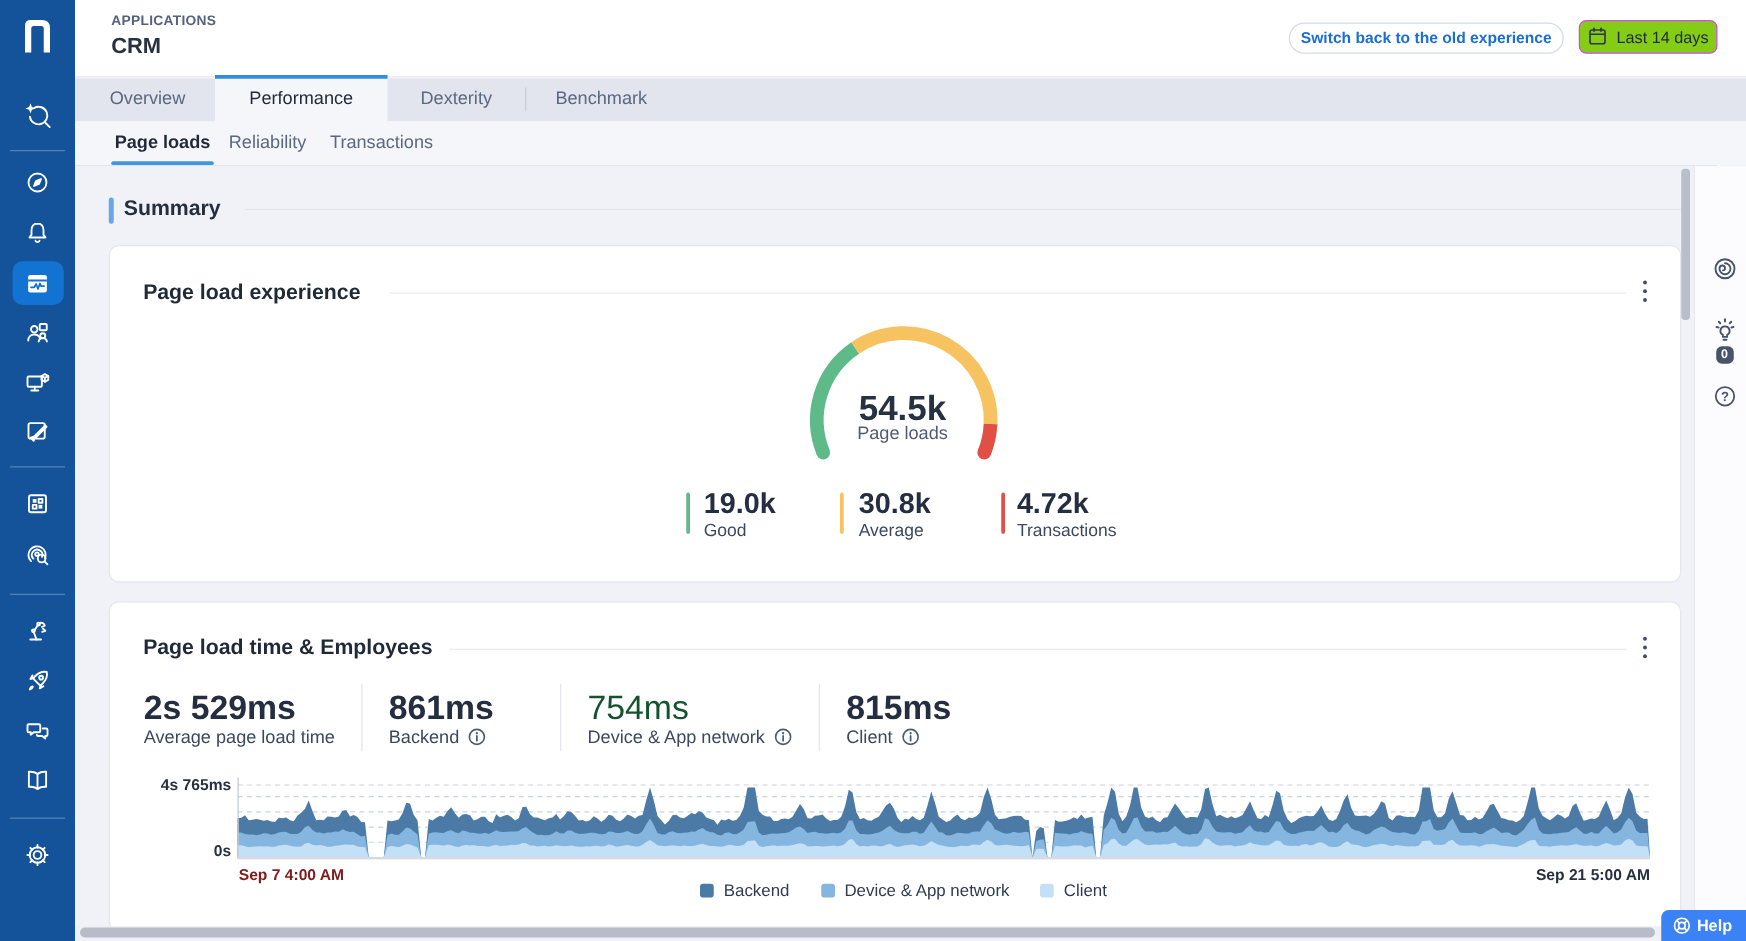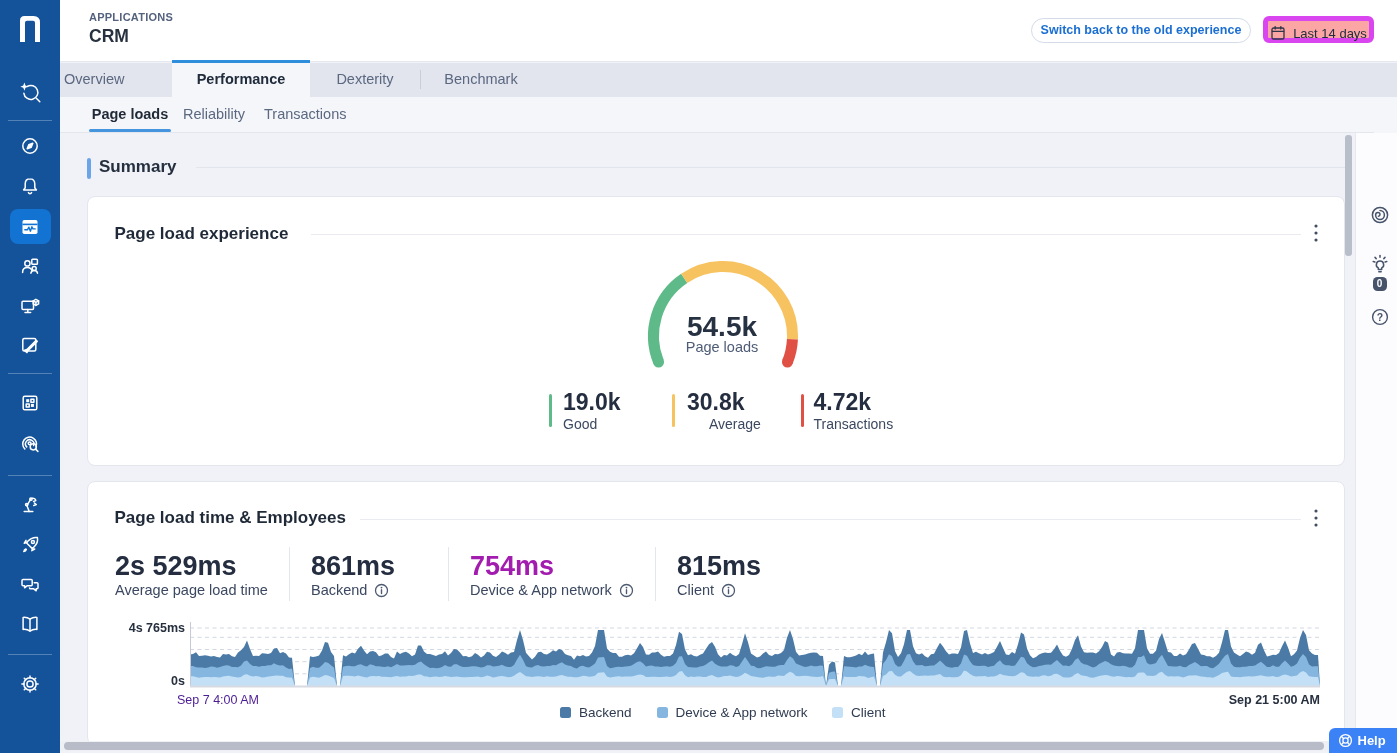--- a/index.html
+++ b/index.html
@@ -5,33 +5,33 @@
 html,body { width:1397px; height:753px; overflow:hidden; font-family:"Liberation Sans",sans-serif; background:#f0f2f7; }
 .abs { position:absolute; }
 </style></head>
 <body>
 <div class="abs" style="left:0;top:0;width:1397px;height:753px;background:#f0f2f7;overflow:hidden">
 
 <div class="abs" style="left:60px;top:0;width:1337px;height:62px;background:#fff;border-bottom:1px solid #e6e8ef"></div>
 <div class="abs" style="left:89px;top:11px;font-size:11px;font-weight:700;letter-spacing:.25px;color:#54627e">APPLICATIONS</div>
 <div class="abs" style="left:89px;top:26px;font-size:17.5px;font-weight:700;color:#27313f">CRM</div>
 <div class="abs" style="left:1031px;top:17.5px;width:220px;height:25px;border:1px solid #d4dcea;border-radius:13px;background:#fff;color:#1b6fd3;font-size:12.5px;font-weight:700;text-align:center;line-height:23px;white-space:nowrap">Switch back to the old experience</div>
-<div class="abs" style="left:1263px;top:16px;width:111px;height:27px;border:5px solid #d946ef;border-radius:6px;background:#fca5a5;color:#232d3f;font-size:13px;text-align:center;line-height:25px"><svg width="16" height="16" viewBox="0 0 16 16" style="vertical-align:-3px;margin-right:7px">
+<div class="abs" style="left:1263px;top:16px;width:111px;height:27px;border:1px solid #d946ef;border-radius:6px;background:#84cc16;color:#232d3f;font-size:13px;text-align:center;line-height:25px"><svg width="16" height="16" viewBox="0 0 16 16" style="vertical-align:-3px;margin-right:7px">
         <g stroke="#2c3648" stroke-width="1.3" fill="none" stroke-linecap="round">
           <rect x="2" y="3" width="12" height="11" rx="1.6"></rect>
           <line x1="2.4" y1="6.4" x2="13.6" y2="6.4"></line>
           <line x1="5.2" y1="1.6" x2="5.2" y2="4"></line>
           <line x1="10.8" y1="1.6" x2="10.8" y2="4"></line>
         </g>
       </svg>Last 14 days</div>
 
 <div class="abs" style="left:60px;top:63px;width:1337px;height:34px;background:#e2e4ee"></div>
 <div class="abs" style="left:172px;top:60px;width:138px;height:37px;background:#f5f6fa;border-top:3px solid #2e8edb"></div>
-<div class="abs" style="left:64px;top:63px;width:108px;height:34px;color:#5a6880;font-size:14.5px;text-align:left;line-height:33px">Overview</div>
-<div class="abs" style="left:172px;top:63px;width:138px;height:34px;color:#202b3c;font-size:14.5px;font-weight:700;text-align:center;line-height:32px">Performance</div>
+<div class="abs" style="left:64px;top:63px;width:108px;height:34px;color:#5a6880;font-size:14.5px;text-align:center;line-height:33px">Overview</div>
+<div class="abs" style="left:172px;top:63px;width:138px;height:34px;color:#202b3c;font-size:14.5px;font-weight:400;text-align:center;line-height:32px">Performance</div>
 <div class="abs" style="left:310px;top:63px;width:110px;height:34px;color:#5a6880;font-size:14.5px;text-align:center;line-height:33px">Dexterity</div>
 <div class="abs" style="left:421px;top:63px;width:120px;height:34px;color:#5a6880;font-size:14.5px;text-align:center;line-height:33px">Benchmark</div>
 <div class="abs" style="left:420px;top:70px;width:1px;height:19px;background:#c9cdd9"></div>
 
 <div class="abs" style="left:60px;top:97px;width:1337px;height:36px;background:#f5f6fa"></div>
 <div class="abs" style="left:60px;top:132px;width:1314px;height:1px;background:#e3e6ed"></div>
 <div class="abs" style="left:89px;top:97px;width:82px;height:35px;color:#1f2937;font-size:14.5px;font-weight:700;text-align:center;line-height:34px;white-space:nowrap">Page loads</div>
 <div class="abs" style="left:89px;top:128.5px;width:82px;height:3px;border-radius:2px;background:#4495de"></div>
 <div class="abs" style="left:183px;top:97px;width:60px;height:35px;color:#5a6880;font-size:14.5px;text-align:left;line-height:34px">Reliability</div>
 <div class="abs" style="left:264px;top:97px;width:78px;height:35px;color:#5a6880;font-size:14.5px;text-align:center;line-height:34px">Transactions</div>
@@ -60,21 +60,21 @@
 </g>
     </svg>
 <div class="abs" style="left:622px;top:313px;width:200px;font-size:28px;line-height:28px;font-weight:700;color:#263142;text-align:center">54.5k</div>
 <div class="abs" style="left:622px;top:340px;width:200px;font-size:14.5px;line-height:15.5px;color:#4e5c75;text-align:center">Page loads</div>
 
 <div class="abs" style="left:548.5px;top:394px;width:3px;height:33px;border-radius:2px;background:#5eba88"></div>
 <div class="abs" style="left:563px;top:392px;font-size:23px;line-height:21px;font-weight:700;color:#242e40">19.0k</div>
 <div class="abs" style="left:563px;top:415.5px;font-size:14px;color:#3b4860">Good</div>
 <div class="abs" style="left:672px;top:394px;width:3px;height:33px;border-radius:2px;background:#f7c360"></div>
 <div class="abs" style="left:687px;top:392px;font-size:23px;line-height:21px;font-weight:700;color:#242e40">30.8k</div>
-<div class="abs" style="left:709px;top:415.5px;font-size:14px;color:#3b4860">Average</div>
+<div class="abs" style="left:687px;top:415.5px;font-size:14px;color:#3b4860">Average</div>
 <div class="abs" style="left:800.5px;top:394px;width:3px;height:33px;border-radius:2px;background:#e05044"></div>
 <div class="abs" style="left:813.5px;top:392px;font-size:23px;line-height:21px;font-weight:700;color:#242e40">4.72k</div>
 <div class="abs" style="left:813.5px;top:415.5px;font-size:14px;color:#3b4860">Transactions</div>
 
 <div class="abs" style="left:87px;top:481px;width:1258px;height:264px;background:#fff;border:1px solid #e3e6ed;border-radius:8px"></div>
 <div class="abs" style="left:114.5px;top:507.5px;font-size:17px;line-height:20px;font-weight:700;color:#1f2937">Page load time &amp; Employees</div>
 <div class="abs" style="left:360px;top:519px;width:941px;height:1px;background:#e9ebf1"></div>
 <svg width="6" height="20" viewBox="0 0 6 20" style="position:absolute;left:1313px;top:508px">
       <g fill="#414d61">
         <circle cx="3" cy="3" r="1.55"></circle>
@@ -86,21 +86,21 @@
 <div class="abs" style="left:115px;top:553px;font-size:27px;line-height:27px;font-weight:700;color:#242e40">2s 529ms</div>
 <div class="abs" style="left:115px;top:582px;font-size:14.5px;color:#3b4860">Average page load time</div>
 <div class="abs" style="left:289px;top:547px;width:1px;height:54px;background:#e4e6ed"></div>
 <div class="abs" style="left:311px;top:553px;font-size:27px;line-height:27px;font-weight:700;color:#242e40">861ms</div>
 <div class="abs" style="left:311px;top:582px;font-size:14.5px;color:#3b4860">Backend<svg width="15" height="15" viewBox="0 0 14 14" style="vertical-align:-3px;margin-left:7px">
         <circle cx="7" cy="7" r="5.6" stroke="#4d5a72" stroke-width="1.2" fill="none"></circle>
         <line x1="7" y1="6.3" x2="7" y2="9.8" stroke="#4d5a72" stroke-width="1.3" stroke-linecap="round"></line>
         <circle cx="7" cy="4.3" r="0.85" fill="#4d5a72"></circle>
       </svg></div>
 <div class="abs" style="left:448px;top:547px;width:1px;height:54px;background:#e4e6ed"></div>
-<div class="abs" style="left:470px;top:553px;font-size:27px;line-height:27px;font-weight:700;color:#a21caf">754ms</div>
+<div class="abs" style="left:470px;top:553px;font-size:27px;line-height:27px;font-weight:400;color:#14532d">754ms</div>
 <div class="abs" style="left:470px;top:582px;font-size:14.5px;color:#3b4860">Device &amp; App network<svg width="15" height="15" viewBox="0 0 14 14" style="vertical-align:-3px;margin-left:7px">
         <circle cx="7" cy="7" r="5.6" stroke="#4d5a72" stroke-width="1.2" fill="none"></circle>
         <line x1="7" y1="6.3" x2="7" y2="9.8" stroke="#4d5a72" stroke-width="1.3" stroke-linecap="round"></line>
         <circle cx="7" cy="4.3" r="0.85" fill="#4d5a72"></circle>
       </svg></div>
 <div class="abs" style="left:655px;top:547px;width:1px;height:54px;background:#e4e6ed"></div>
 <div class="abs" style="left:677px;top:553px;font-size:27px;line-height:27px;font-weight:700;color:#242e40">815ms</div>
 <div class="abs" style="left:677px;top:582px;font-size:14.5px;color:#3b4860">Client<svg width="15" height="15" viewBox="0 0 14 14" style="vertical-align:-3px;margin-left:7px">
         <circle cx="7" cy="7" r="5.6" stroke="#4d5a72" stroke-width="1.2" fill="none"></circle>
         <line x1="7" y1="6.3" x2="7" y2="9.8" stroke="#4d5a72" stroke-width="1.3" stroke-linecap="round"></line>
@@ -116,21 +116,21 @@
 <line x1="190" y1="673.8" x2="1320" y2="673.8" stroke="#cdd2dd" stroke-width="0.9" stroke-dasharray="4 3.5"></line>
 <polygon points="190,686 190,654.5 193,654.1 196,652.2 199,656.1 202,655.8 205,655.2 208,655.7 211,656.5 214,656.0 217,657.1 220,657.5 223,654.1 226,654.6 229,654.0 232,656.2 235,657.0 238,652.4 241,650.2 244,646.9 247,640.4 250,649.0 253,656.1 256,655.7 259,656.1 262,653.2 265,653.4 268,653.9 271,653.1 274,648.5 277,648.0 280,653.2 283,651.9 286,653.6 289,657.5 292,657.8 295,686.0 298,686.0 301,686.0 304,686.0 307,686.0 310,656.3 313,656.9 316,656.4 319,655.5 322,650.5 325,642.1 328,642.7 331,651.9 334,656.1 337,686.0 340,686.0 343,655.2 346,656.4 349,654.2 352,652.6 355,653.4 358,648.7 361,645.7 364,650.5 367,654.2 370,651.6 373,651.1 376,652.2 379,656.3 382,655.3 385,653.4 388,653.4 391,656.9 394,658.4 397,651.4 400,653.9 403,652.6 406,651.7 409,653.6 412,656.3 415,654.5 418,645.5 421,645.4 424,651.4 427,654.0 430,653.9 433,655.1 436,656.1 439,654.6 442,653.9 445,651.2 448,655.5 451,653.0 454,649.0 457,649.6 460,652.6 463,656.3 466,655.9 469,657.2 472,656.2 475,652.9 478,654.7 481,657.4 484,655.4 487,651.7 490,652.6 493,655.7 496,657.0 499,654.7 502,651.5 505,652.7 508,654.8 511,652.5 514,652.0 517,640.1 520,630.0 523,640.1 526,652.7 529,656.2 532,659.6 535,656.8 538,652.2 541,651.8 544,653.9 547,654.6 550,652.7 553,650.3 556,651.4 559,648.9 562,649.9 565,654.0 568,655.2 571,656.0 574,659.8 577,655.6 580,656.3 583,654.9 586,656.6 589,655.9 592,652.5 595,646.0 598,630.0 601,630.0 604,630.0 607,648.6 610,651.7 613,653.1 616,653.1 619,656.8 622,656.7 625,655.2 628,654.7 631,655.4 634,653.3 637,648.3 640,643.1 643,647.1 646,654.6 649,654.8 652,652.6 655,652.4 658,651.5 661,654.8 664,656.8 667,655.9 670,655.9 673,653.4 676,645.1 679,631.7 682,633.9 685,649.6 688,655.3 691,654.3 694,656.1 697,656.6 700,654.7 703,653.4 706,648.7 709,644.2 712,642.1 715,646.8 718,654.2 721,657.5 724,655.0 727,655.6 730,652.8 733,655.1 736,656.2 739,654.1 742,644.3 745,633.2 748,642.2 751,653.4 754,655.6 757,657.5 760,656.5 763,653.5 766,651.5 769,654.9 772,656.1 775,653.9 778,654.3 781,652.9 784,650.1 787,637.8 790,630.0 793,639.1 796,651.8 799,655.4 802,655.0 805,654.6 808,653.4 811,652.7 814,652.6 817,652.8 820,655.7 823,656.0 826,686.0 829,664.7 832,661.5 835,662.6 838,686.0 841,686.0 844,655.9 847,657.3 850,657.2 853,656.6 856,655.6 859,653.8 862,655.2 865,651.5 868,654.9 871,654.0 874,653.4 877,686.0 880,686.0 883,652.4 886,642.2 889,630.0 892,633.3 895,650.9 898,656.9 901,653.2 904,644.3 907,630.0 910,630.0 913,646.2 916,653.2 919,654.6 922,653.2 925,656.2 928,657.7 931,654.2 934,653.7 937,647.9 940,642.8 943,646.5 946,651.2 949,654.5 952,653.5 955,653.6 958,654.0 961,647.4 964,631.1 967,630.0 970,643.4 973,653.0 976,651.7 979,653.3 982,654.6 985,653.0 988,654.5 991,653.5 994,651.9 997,646.8 1000,641.0 1003,648.1 1006,654.6 1009,655.1 1012,652.0 1015,653.8 1018,644.2 1021,632.5 1024,634.5 1027,648.5 1030,655.2 1033,658.3 1036,657.0 1039,654.5 1042,653.3 1045,652.6 1048,652.9 1051,652.8 1054,649.2 1057,644.4 1060,650.8 1063,655.5 1066,656.8 1069,655.1 1072,648.7 1075,640.1 1078,635.3 1081,646.4 1084,652.3 1087,652.7 1090,652.6 1093,652.4 1096,653.4 1099,651.2 1102,647.0 1105,641.0 1108,642.7 1111,654.4 1114,656.4 1117,652.6 1120,652.1 1123,653.2 1126,653.6 1129,653.4 1132,653.7 1135,648.3 1138,630.0 1141,630.0 1144,630.0 1147,648.3 1150,653.7 1153,653.8 1156,650.7 1159,639.0 1162,632.9 1165,642.3 1168,651.9 1171,652.4 1174,656.1 1177,656.0 1180,653.4 1183,655.6 1186,654.3 1189,649.5 1192,644.0 1195,642.9 1198,648.7 1201,654.4 1204,655.0 1207,656.2 1210,656.3 1213,657.8 1216,655.9 1219,652.7 1222,642.2 1225,630.0 1228,630.0 1231,646.6 1234,652.5 1237,654.5 1240,656.2 1243,653.9 1246,651.4 1249,652.5 1252,654.8 1255,652.7 1258,644.8 1261,642.6 1264,650.3 1267,656.6 1270,655.7 1273,654.7 1276,655.1 1279,653.1 1282,646.3 1285,640.4 1288,647.5 1291,656.2 1294,654.3 1297,650.5 1300,638.0 1303,630.0 1306,635.1 1309,650.2 1312,653.4 1315,655.1 1318,654.9 1320,686" fill="#4a7aa5"></polygon>
 <polygon points="190,686 190,665.9 193,665.9 196,667.2 199,667.5 202,667.6 205,668.1 208,667.5 211,666.6 214,666.7 217,667.7 220,667.1 223,666.0 226,665.3 229,665.5 232,667.0 235,667.1 238,667.2 241,665.4 244,661.6 247,660.5 250,664.0 253,665.9 256,665.9 259,666.7 262,666.0 265,665.9 268,665.2 271,665.3 274,663.3 277,664.7 280,665.6 283,665.3 286,667.4 289,669.1 292,668.6 295,686.0 298,686.0 301,686.0 304,686.0 307,686.0 310,667.9 313,666.8 316,667.7 319,667.7 322,665.2 325,661.9 328,662.8 331,665.2 334,667.4 337,686.0 340,686.0 343,666.8 346,666.0 349,665.7 352,666.2 355,666.3 358,664.8 361,664.2 364,665.7 367,666.5 370,664.3 373,664.9 376,666.2 379,666.2 382,666.8 385,666.9 388,666.2 391,667.2 394,665.8 397,664.1 400,665.4 403,665.6 406,665.3 409,665.1 412,665.2 415,664.8 418,662.5 421,661.5 424,664.3 427,666.3 430,667.9 433,667.7 436,668.2 439,668.1 442,666.9 445,665.0 448,666.6 451,666.8 454,664.3 457,664.3 460,666.1 463,666.9 466,667.0 469,666.7 472,666.2 475,666.2 478,666.7 481,667.4 484,667.1 487,665.2 490,665.3 493,666.4 496,666.3 499,665.7 502,664.8 505,666.2 508,667.1 511,667.0 514,664.9 517,659.4 520,654.8 523,659.8 526,666.3 529,667.3 532,667.6 535,665.7 538,665.0 541,666.2 544,666.5 547,666.1 550,666.0 553,665.1 556,665.3 559,663.5 562,662.3 565,664.5 568,665.6 571,665.9 574,667.7 577,668.4 580,666.3 583,665.8 586,667.1 589,667.4 592,665.7 595,663.5 598,657.5 601,657.2 604,656.9 607,666.0 610,668.2 613,667.7 616,666.9 619,666.7 622,666.9 625,666.6 628,666.3 631,665.7 634,664.0 637,661.9 640,661.2 643,663.2 646,666.4 649,665.8 652,665.4 655,666.4 658,666.6 661,666.9 664,666.6 667,666.2 670,666.8 673,665.8 676,663.0 679,656.4 682,656.3 685,664.1 688,667.1 691,667.2 694,667.5 697,667.4 700,666.5 703,666.0 706,664.6 709,662.3 712,660.6 715,663.8 718,665.5 721,666.4 724,666.5 727,666.6 730,665.3 733,665.4 736,666.9 739,666.1 742,661.6 745,657.1 748,661.3 751,665.7 754,666.0 757,668.1 760,668.3 763,667.3 766,666.2 769,666.4 772,666.7 775,666.7 778,665.4 781,665.1 784,665.1 787,660.1 790,656.2 793,658.6 796,663.6 799,664.8 802,666.1 805,666.9 808,666.5 811,665.4 814,666.2 817,666.2 820,665.4 823,665.8 826,686.0 829,672.7 832,671.8 835,671.4 838,686.0 841,686.0 844,666.2 847,666.6 850,666.8 853,667.0 856,667.6 859,666.6 862,666.4 865,664.7 868,665.9 871,666.7 874,666.9 877,686.0 880,686.0 883,663.8 886,660.0 889,654.2 892,656.2 895,664.0 898,666.8 901,666.2 904,660.9 907,654.5 910,653.9 913,661.3 916,665.2 919,665.2 922,664.9 925,666.2 928,665.9 931,665.4 934,665.6 937,663.3 940,660.5 943,663.3 946,666.2 949,667.2 952,667.8 955,666.9 958,667.1 961,663.5 964,654.5 967,655.8 970,661.3 973,665.1 976,665.7 979,665.9 982,665.7 985,665.7 988,667.0 991,666.3 994,665.7 997,662.6 1000,660.2 1003,664.1 1006,665.3 1009,665.2 1012,666.1 1015,665.6 1018,661.2 1021,656.7 1024,657.5 1027,663.3 1030,665.8 1033,667.2 1036,667.1 1039,666.1 1042,665.5 1045,664.7 1048,664.5 1051,664.8 1054,662.3 1057,659.9 1060,662.9 1063,665.8 1066,665.4 1069,666.3 1072,664.4 1075,659.9 1078,658.1 1081,662.5 1084,664.2 1087,664.7 1090,666.2 1093,667.5 1096,666.5 1099,663.9 1102,662.6 1105,661.1 1108,662.0 1111,664.2 1114,665.5 1117,666.0 1120,666.3 1123,665.8 1126,666.3 1129,667.4 1132,667.5 1135,664.7 1138,657.1 1141,656.9 1144,655.2 1147,663.1 1150,664.5 1153,664.0 1156,663.1 1159,657.9 1162,654.7 1165,660.4 1168,665.9 1171,666.3 1174,666.4 1177,666.4 1180,665.7 1183,667.1 1186,667.2 1189,664.9 1192,663.6 1195,661.9 1198,664.0 1201,666.3 1204,665.9 1207,665.9 1210,667.7 1213,668.3 1216,666.2 1219,663.7 1222,659.4 1225,655.7 1228,654.0 1231,663.6 1234,666.7 1237,667.2 1240,667.3 1243,666.7 1246,666.8 1249,666.1 1252,665.9 1255,665.6 1258,663.4 1261,661.8 1264,664.3 1267,667.0 1270,666.9 1273,665.3 1276,666.8 1279,666.8 1282,663.3 1285,660.5 1288,663.6 1291,666.7 1294,665.8 1297,663.6 1300,657.8 1303,654.1 1306,656.9 1309,664.6 1312,666.4 1315,666.3 1318,666.3 1320,686" fill="#85b6e0"></polygon>
 <polygon points="190,686 190,676.2 193,676.2 196,677.0 199,677.8 202,677.3 205,677.1 208,677.0 211,677.2 214,677.0 217,677.3 220,677.4 223,676.4 226,675.9 229,675.7 232,676.5 235,677.1 238,677.4 241,677.1 244,674.8 247,674.2 250,675.7 253,676.4 256,676.0 259,676.6 262,677.4 265,677.3 268,676.5 271,676.3 274,675.8 277,675.6 280,675.7 283,675.8 286,677.2 289,677.5 292,677.8 295,686.0 298,686.0 301,686.0 304,686.0 307,686.0 310,677.6 313,676.8 316,677.2 319,677.8 322,676.6 325,675.1 328,675.5 331,676.7 334,678.0 337,686.0 340,686.0 343,676.0 346,675.8 349,675.7 352,676.0 355,676.6 358,675.6 361,676.2 364,677.1 367,677.6 370,676.3 373,675.9 376,676.3 379,676.0 382,676.8 385,676.8 388,676.9 391,677.3 394,676.4 397,675.9 400,676.8 403,676.5 406,676.4 409,675.8 412,676.0 415,675.6 418,674.4 421,674.5 424,676.3 427,676.4 430,677.2 433,676.8 436,676.6 439,677.1 442,676.7 445,676.1 448,676.6 451,677.0 454,676.8 457,676.4 460,676.9 463,677.3 466,677.3 469,676.9 472,677.1 475,676.8 478,676.6 481,677.2 484,676.7 487,675.5 490,676.2 493,677.4 496,677.0 499,676.3 502,676.0 505,676.6 508,677.2 511,677.1 514,675.8 517,673.5 520,672.0 523,673.9 526,676.2 529,676.6 532,677.0 535,676.5 538,676.2 541,676.5 544,676.9 547,676.3 550,676.8 553,676.7 556,676.5 559,675.6 562,675.0 565,676.0 568,676.7 571,676.8 574,677.2 577,677.3 580,676.7 583,675.7 586,676.1 589,676.8 592,676.6 595,675.7 598,672.8 601,672.5 604,672.2 607,676.6 610,677.5 613,676.9 616,676.5 619,676.2 622,676.8 625,676.5 628,676.5 631,676.6 634,676.0 637,675.1 640,674.6 643,675.1 646,676.9 649,677.0 652,676.7 655,676.7 658,677.1 661,677.0 664,676.7 667,676.4 670,677.0 673,676.6 676,674.9 679,671.8 682,671.1 685,675.2 688,677.2 691,676.5 694,677.1 697,676.6 700,676.4 703,677.0 706,676.9 709,675.7 712,674.9 715,676.5 718,677.5 721,676.9 724,676.1 727,676.0 730,675.6 733,676.2 736,676.9 739,676.6 742,674.9 745,672.7 748,674.3 751,676.0 754,676.4 757,677.1 760,677.5 763,677.8 766,677.1 769,676.6 772,676.7 775,676.8 778,675.6 781,675.7 784,675.9 787,673.5 790,671.8 793,673.1 796,675.9 799,676.3 802,676.0 805,675.7 808,676.0 811,676.6 814,676.7 817,677.0 820,676.8 823,675.9 826,686.0 829,679.2 832,679.0 835,679.1 838,686.0 841,686.0 844,676.6 847,676.9 850,677.1 853,677.1 856,676.9 859,676.1 862,676.3 865,676.4 868,677.9 871,677.2 874,676.5 877,686.0 880,686.0 883,676.0 886,674.6 889,671.3 892,671.0 895,674.8 898,676.5 901,676.5 904,674.1 907,671.8 910,671.1 913,673.5 916,675.5 919,676.1 922,675.7 925,675.5 928,675.8 931,675.4 934,675.5 937,674.8 940,673.9 943,676.4 946,677.2 949,676.9 952,677.3 955,677.2 958,677.1 961,675.3 964,670.5 967,671.4 970,674.0 973,675.7 976,676.5 979,676.3 982,676.2 985,676.1 988,677.1 991,676.6 994,676.4 997,675.5 1000,673.8 1003,675.1 1006,675.6 1009,676.1 1012,676.3 1015,676.1 1018,674.3 1021,672.3 1024,672.7 1027,675.7 1030,676.6 1033,676.7 1036,676.6 1039,676.8 1042,675.5 1045,675.2 1048,676.3 1051,675.8 1054,674.1 1057,673.8 1060,675.2 1063,677.2 1066,677.5 1069,677.6 1072,676.8 1075,674.3 1078,672.9 1081,675.3 1084,675.7 1087,676.2 1090,677.4 1093,677.7 1096,677.0 1099,675.9 1102,675.6 1105,675.0 1108,675.3 1111,676.3 1114,676.8 1117,676.0 1120,676.3 1123,676.7 1126,677.2 1129,677.0 1132,677.2 1135,676.5 1138,672.7 1141,672.6 1144,672.4 1147,675.8 1150,675.8 1153,676.0 1156,675.3 1159,672.7 1162,671.8 1165,674.7 1168,676.4 1171,676.3 1174,676.4 1177,676.2 1180,676.4 1183,677.4 1186,676.5 1189,675.4 1192,675.4 1195,675.2 1198,675.7 1201,676.6 1204,676.8 1207,677.2 1210,677.3 1213,677.8 1216,676.4 1219,675.1 1222,673.1 1225,672.2 1228,671.7 1231,676.5 1234,677.0 1237,677.0 1240,677.3 1243,676.8 1246,676.5 1249,676.2 1252,676.4 1255,676.3 1258,675.8 1261,675.2 1264,676.1 1267,676.5 1270,676.5 1273,676.1 1276,677.0 1279,676.7 1282,675.3 1285,674.4 1288,675.2 1291,676.4 1294,676.1 1297,675.6 1300,672.4 1303,670.9 1306,672.4 1309,676.3 1312,676.8 1315,676.9 1318,676.9 1320,686" fill="#c3e0f6"></polygon>
 <line x1="190.5" y1="622" x2="190.5" y2="687" stroke="#c5cad5" stroke-width="1"></line>
 <rect x="190" y="685.5" width="1130" height="2" fill="#d7dae2"></rect>
 </g>
     </svg>
 <div class="abs" style="left:85px;top:621px;width:100px;font-size:12.5px;font-weight:700;color:#27303f;text-align:right">4s 765ms</div>
 <div class="abs" style="left:85px;top:674px;width:100px;font-size:12.5px;font-weight:700;color:#27303f;text-align:right">0s</div>
-<div class="abs" style="left:177px;top:693px;font-size:12.5px;font-weight:400;color:#4c1d95">Sep 7 4:00 AM</div>
+<div class="abs" style="left:191px;top:693px;font-size:12.5px;font-weight:700;color:#7f1d1d">Sep 7 4:00 AM</div>
 <div class="abs" style="left:1120px;top:693px;width:200px;font-size:12.5px;font-weight:700;color:#27303f;text-align:right">Sep 21 5:00 AM</div>
 
 <div class="abs" style="left:560px;top:706.5px;width:11px;height:11px;border-radius:2.5px;background:#4a7aa5"></div>
 <div class="abs" style="left:579px;top:705px;font-size:13.5px;color:#2f3b50">Backend</div>
 <div class="abs" style="left:656.5px;top:706.5px;width:11px;height:11px;border-radius:2.5px;background:#85b6e0"></div>
 <div class="abs" style="left:675.5px;top:705px;font-size:13.5px;color:#2f3b50">Device &amp; App network</div>
 <div class="abs" style="left:831.5px;top:706.5px;width:11px;height:11px;border-radius:2.5px;background:#c3e0f6"></div>
 <div class="abs" style="left:851px;top:705px;font-size:13.5px;color:#2f3b50">Client</div>
 
 <div class="abs" style="left:1355px;top:133px;width:42px;height:620px;background:#fcfcfe;border-left:1px solid #e6e8ee"></div>

